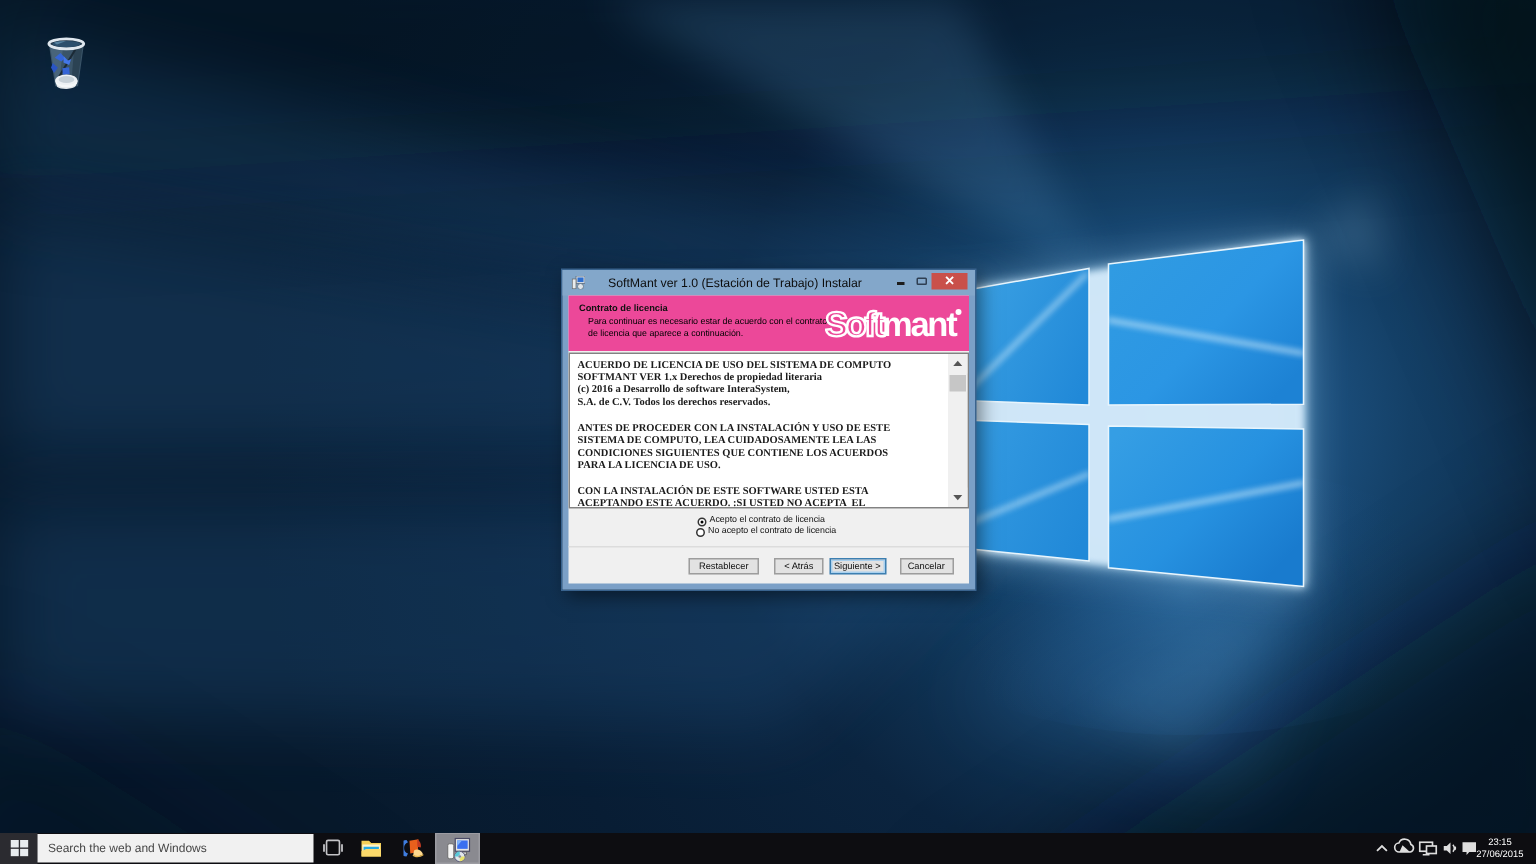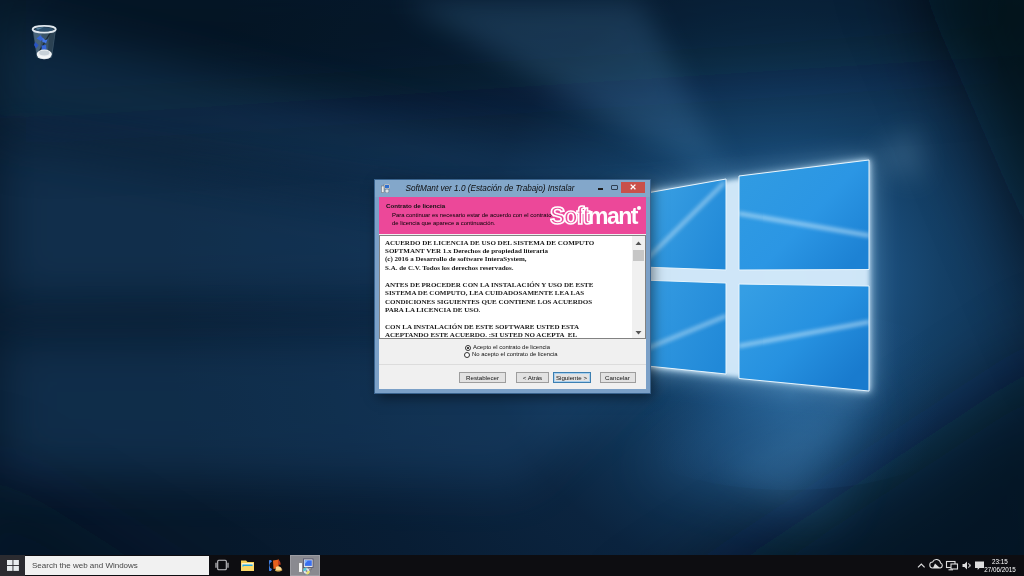--- a/index.html
+++ b/index.html
@@ -1,21 +1,21 @@
 <!DOCTYPE html>
 <html><head>
 <meta charset="utf-8">
 <style>
   html,body{margin:0;padding:0;background:#000;}
   #screen{position:relative;width:1024px;height:576px;overflow:hidden;font-family:"Liberation Sans",sans-serif;-webkit-font-smoothing:antialiased;}
   #screen *{-webkit-font-smoothing:antialiased;}
   #wall{position:absolute;left:0;top:0;}
   #dlg{transform:translateZ(0);position:absolute;left:375px;top:180px;width:267px;height:205px;background:#f0f0f0;border:4px solid #7ba0c7;outline:1px solid #39638e;box-shadow:3px 4px 12px rgba(0,0,0,0.5);}
   #titlebar{position:absolute;left:-4px;top:-4px;width:275px;height:17px;background:#83a7ca;}
-  #title{position:absolute;left:15px;top:3.5px;width:200px;text-align:center;font-size:8.2px;color:#0d0d0d;white-space:nowrap;font-style:italic;}
+  #title{position:absolute;left:15px;top:3.5px;width:200px;text-align:center;font-size:8.2px;color:#0d0d0d;white-space:nowrap;}
   #closebtn{position:absolute;right:5px;top:2px;width:24px;height:11px;background:#c9504a;color:#fff;font-size:8.5px;font-weight:bold;text-align:center;line-height:11px;}
   #hdr{position:absolute;left:0;top:13px;width:267px;height:37px;background:#ec4899;}
   #hdr .t1{position:absolute;left:7px;top:5px;font-size:6.2px;font-weight:bold;color:#111;}
   #hdr .t2{position:absolute;left:13px;top:15px;font-size:5.9px;color:#000;line-height:7.9px;}
   #lic{position:absolute;left:0px;top:50.5px;width:267px;height:104px;background:#fff;border:1px solid #828282;box-sizing:border-box;overflow:hidden;}
   #lictext{position:absolute;left:5px;top:3px;font-family:Liberation Serif, serif;font-size:7px;font-weight:bold;line-height:8.45px;color:#1a1a1a;white-space:pre;}
   #sbar{position:absolute;right:0;top:0;width:13px;height:102px;background:#f0f0f0;}
   .sbtn{position:absolute;left:0;width:13px;height:13px;background:#f0f0f0;color:#555;text-align:center;}
   #sthumb{position:absolute;left:1px;top:14px;width:11px;height:11px;background:#c6c6c6;}
   .radio{position:absolute;width:6px;height:6px;border:1px solid #333;border-radius:50%;background:#fff;box-sizing:border-box;}

